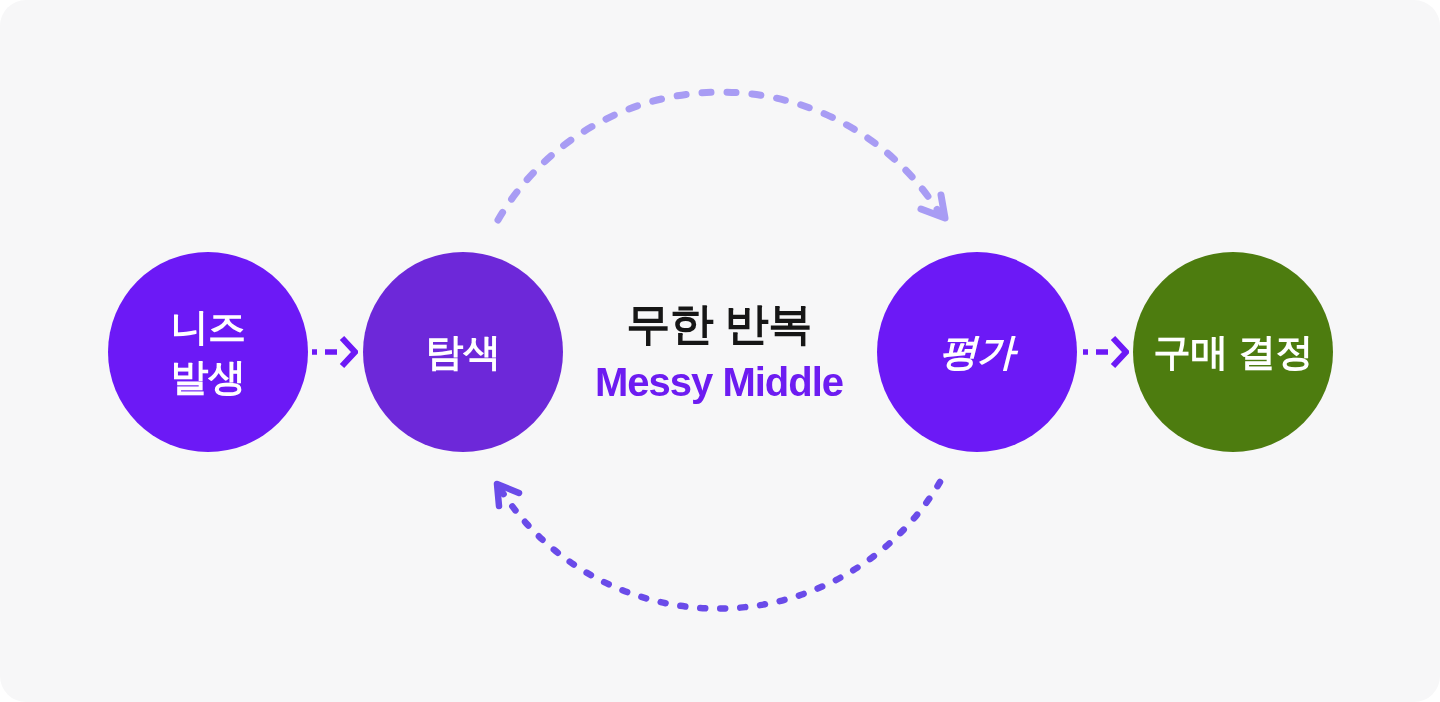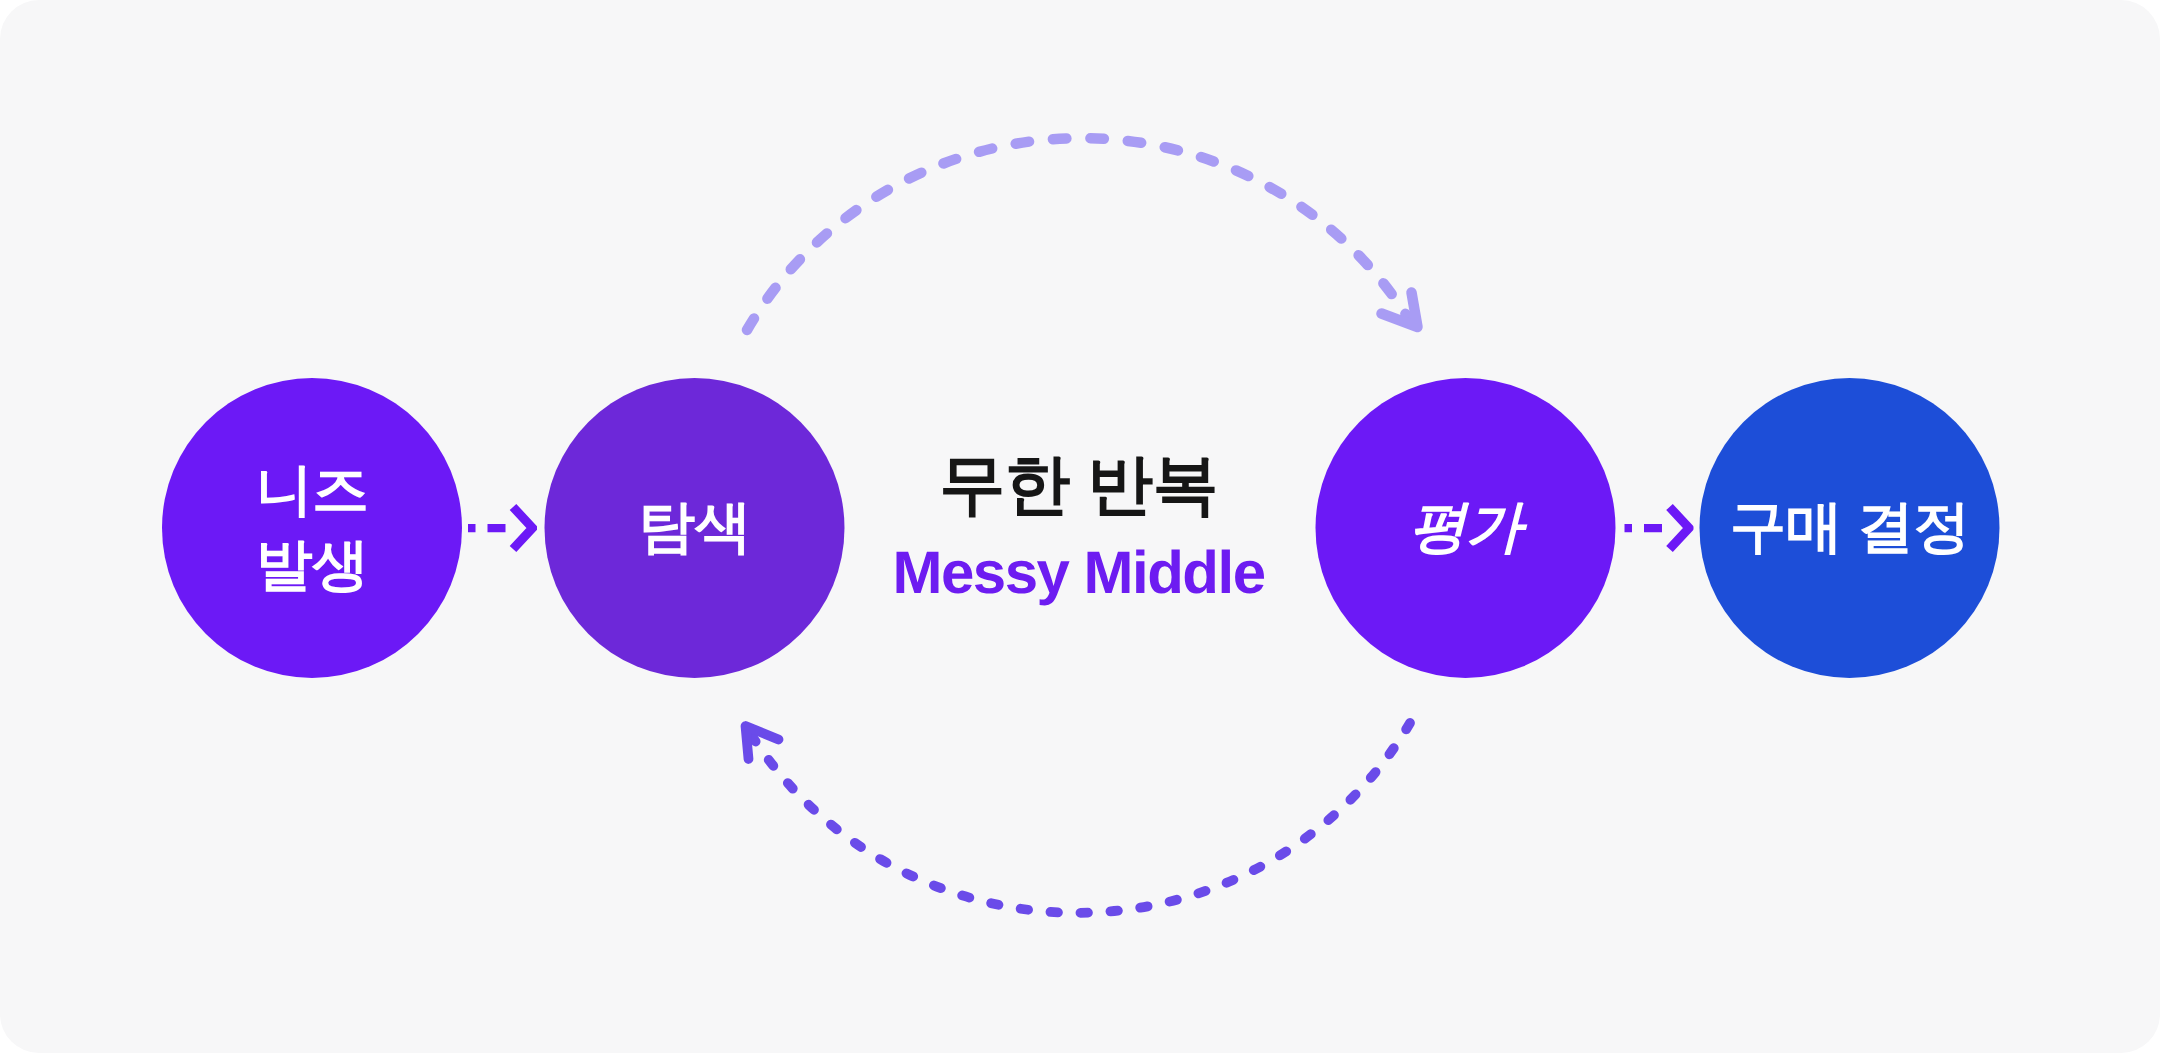--- a/index.html
+++ b/index.html
@@ -124,18 +124,18 @@
       <span data-bind="steps.2.lines.0">평가</span>
     </div>
 
     <svg class="step-arrow a2" viewBox="0 0 48 44">
       <g fill="none" stroke-width="5.5" stroke="#6C19F6">
         <path d="M2 22 h5 M15 22 h12"></path>
         <polyline points="32,8 45,22 32,36" stroke-width="6"></polyline>
       </g>
     </svg>
 
-    <div class="circle c4" data-bind-bg="colors.circle_fill" style="background: #1d4ed8;">
+    <div class="circle c4" data-bind-bg="colors.circle_fill" style="background: #4d7c0f;">
       <span data-bind="steps.3.lines.0">구매 결정</span>
     </div>
 
   </div>
 </div>
 
 </body></html>

